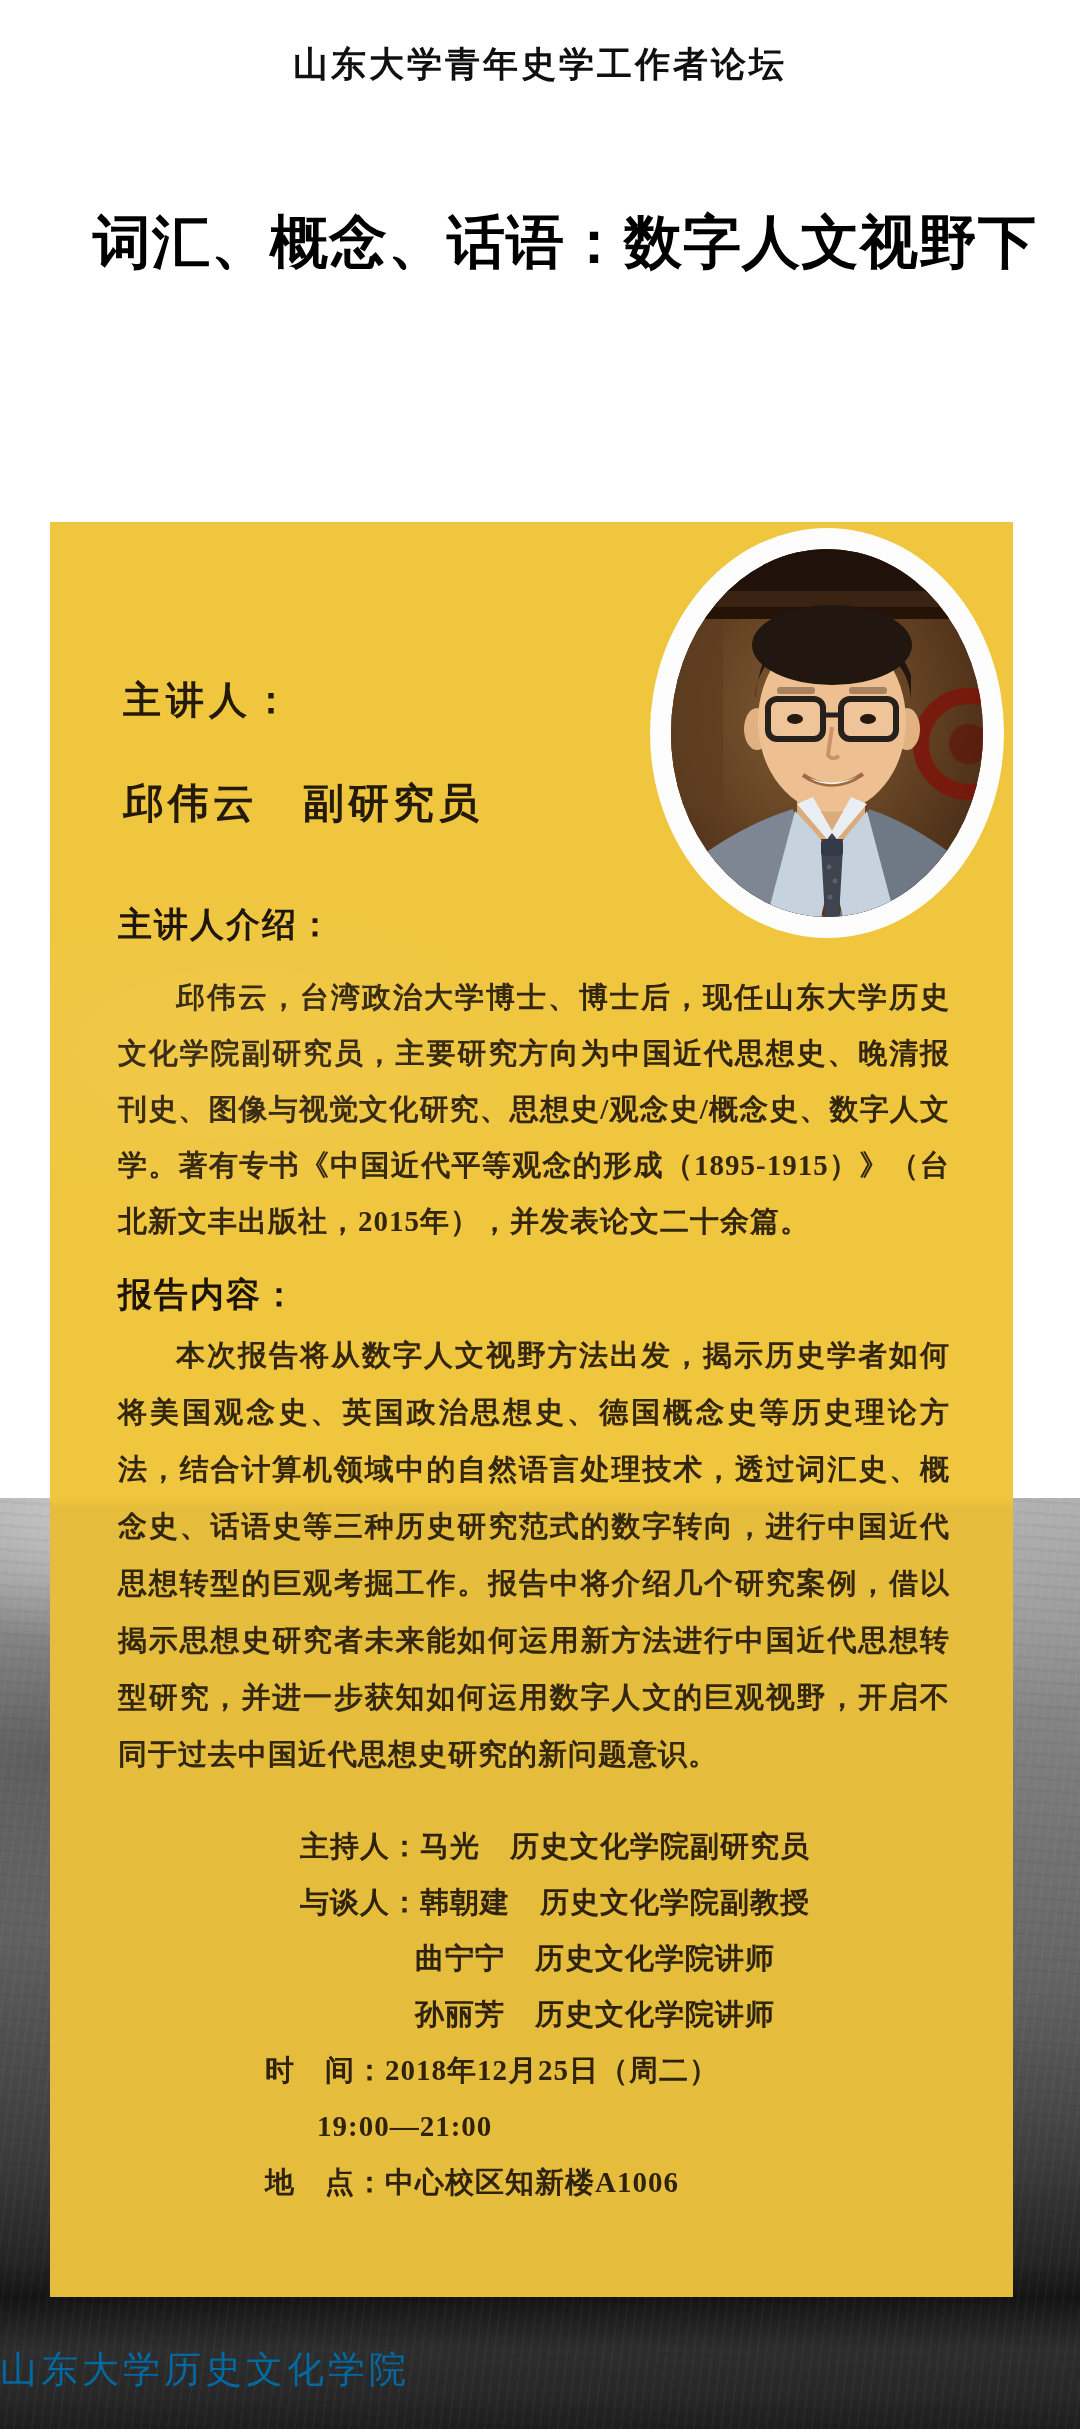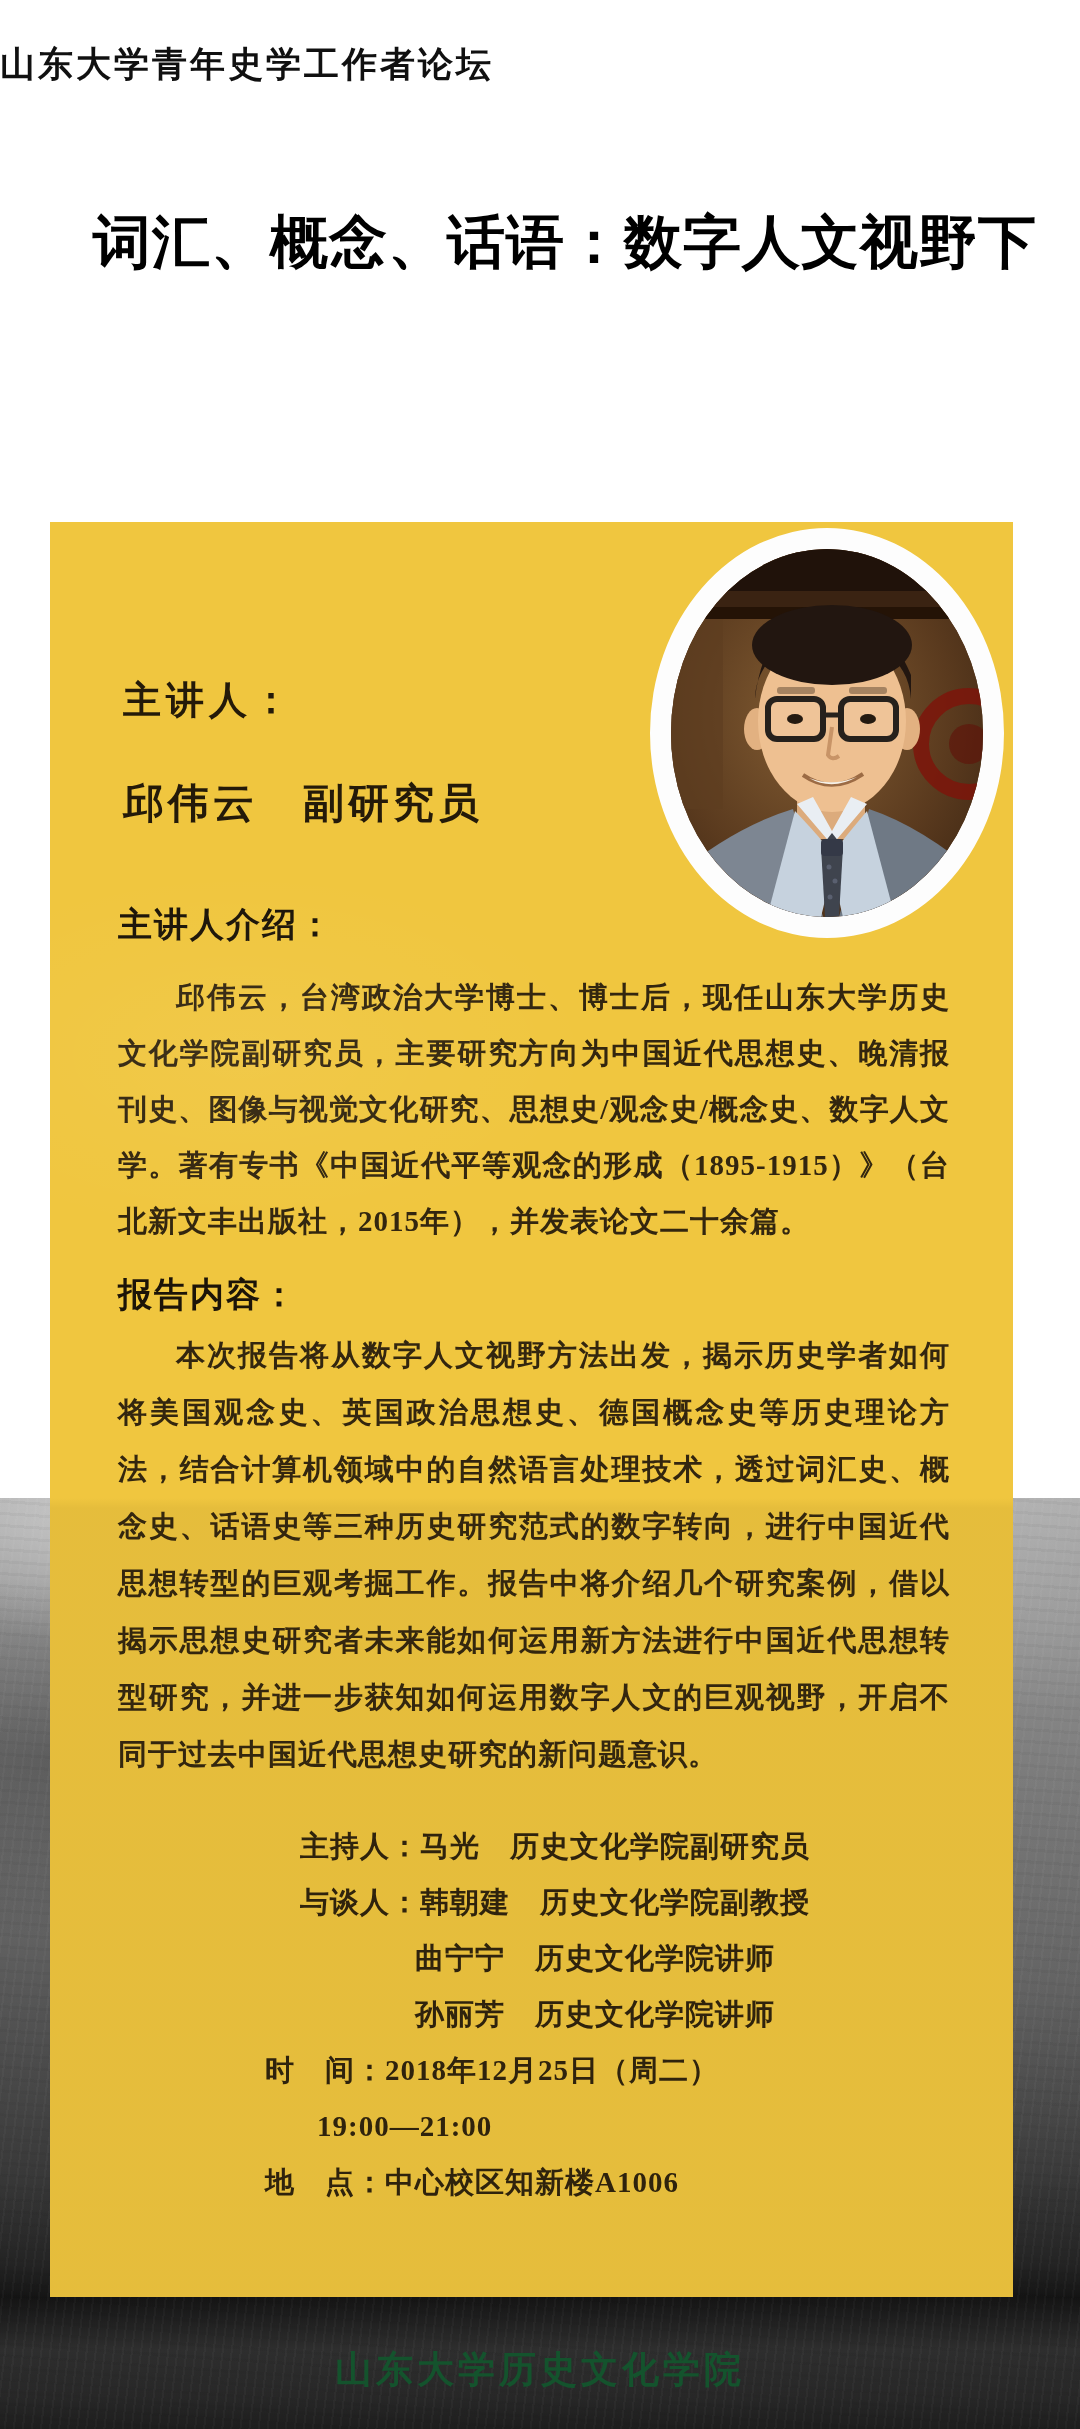--- a/index.html
+++ b/index.html
@@ -22,21 +22,21 @@
         #2e2e2e 852px,#272727 900px,#1d1d1d 931px);
   }
   .backdrop::after{
     content:"";position:absolute;inset:0;
     background:
       repeating-linear-gradient(97deg, rgba(255,255,255,0.028) 0 2px, rgba(255,255,255,0) 2px 9px),
       repeating-linear-gradient(4deg, rgba(0,0,0,0.035) 0 3px, rgba(0,0,0,0) 3px 12px);
   }
   
   .hdr{
-    position:absolute;top:43px;left:0;width:100%;z-index:2;
+    position:absolute;top:43px;left:0;width:100%;text-align:center;z-index:2;
     font-size:35px;line-height:44px;font-weight:bold;letter-spacing:3px;color:#101010;
   }
   .title-line1{
     position:absolute;top:200px;left:0;width:100%;text-align:center;z-index:2;
     font-size:58px;line-height:86px;font-weight:bold;letter-spacing:1px;color:#000;padding-left:25px;
   }
   .title-line2{
     position:absolute;top:318px;left:0;width:100%;text-align:center;z-index:2;
     font-size:62px;line-height:86px;font-weight:bold;letter-spacing:2px;color:#000;
   }
@@ -81,22 +81,22 @@
   .credit-line:nth-child(6){margin-left:52px;}
   
   .photo-ring{
     position:absolute;left:600px;top:6px;width:312px;height:368px;
     border:21px solid #fdfdfd;border-radius:50%;overflow:hidden;
     background:#5a3a1e;
   }
   .photo-ring svg{display:block;width:312px;height:368px;}
   
   .footer{
-    position:absolute;top:2348px;left:0;width:100%;text-align:center;z-index:2;
-    font-size:37px;line-height:44px;font-weight:bold;letter-spacing:4px;color:#14532d;
+    position:absolute;top:2348px;left:0;width:100%;text-align:left;z-index:2;
+    font-size:37px;line-height:44px;font-weight:normal;letter-spacing:4px;color:#0369a1;
   }
 </style>
 </head>
 <body>
 
 <div class="poster">
 
   <div class="backdrop"></div>
 
   <div class="hdr">山东大学青年史学工作者论坛</div>

